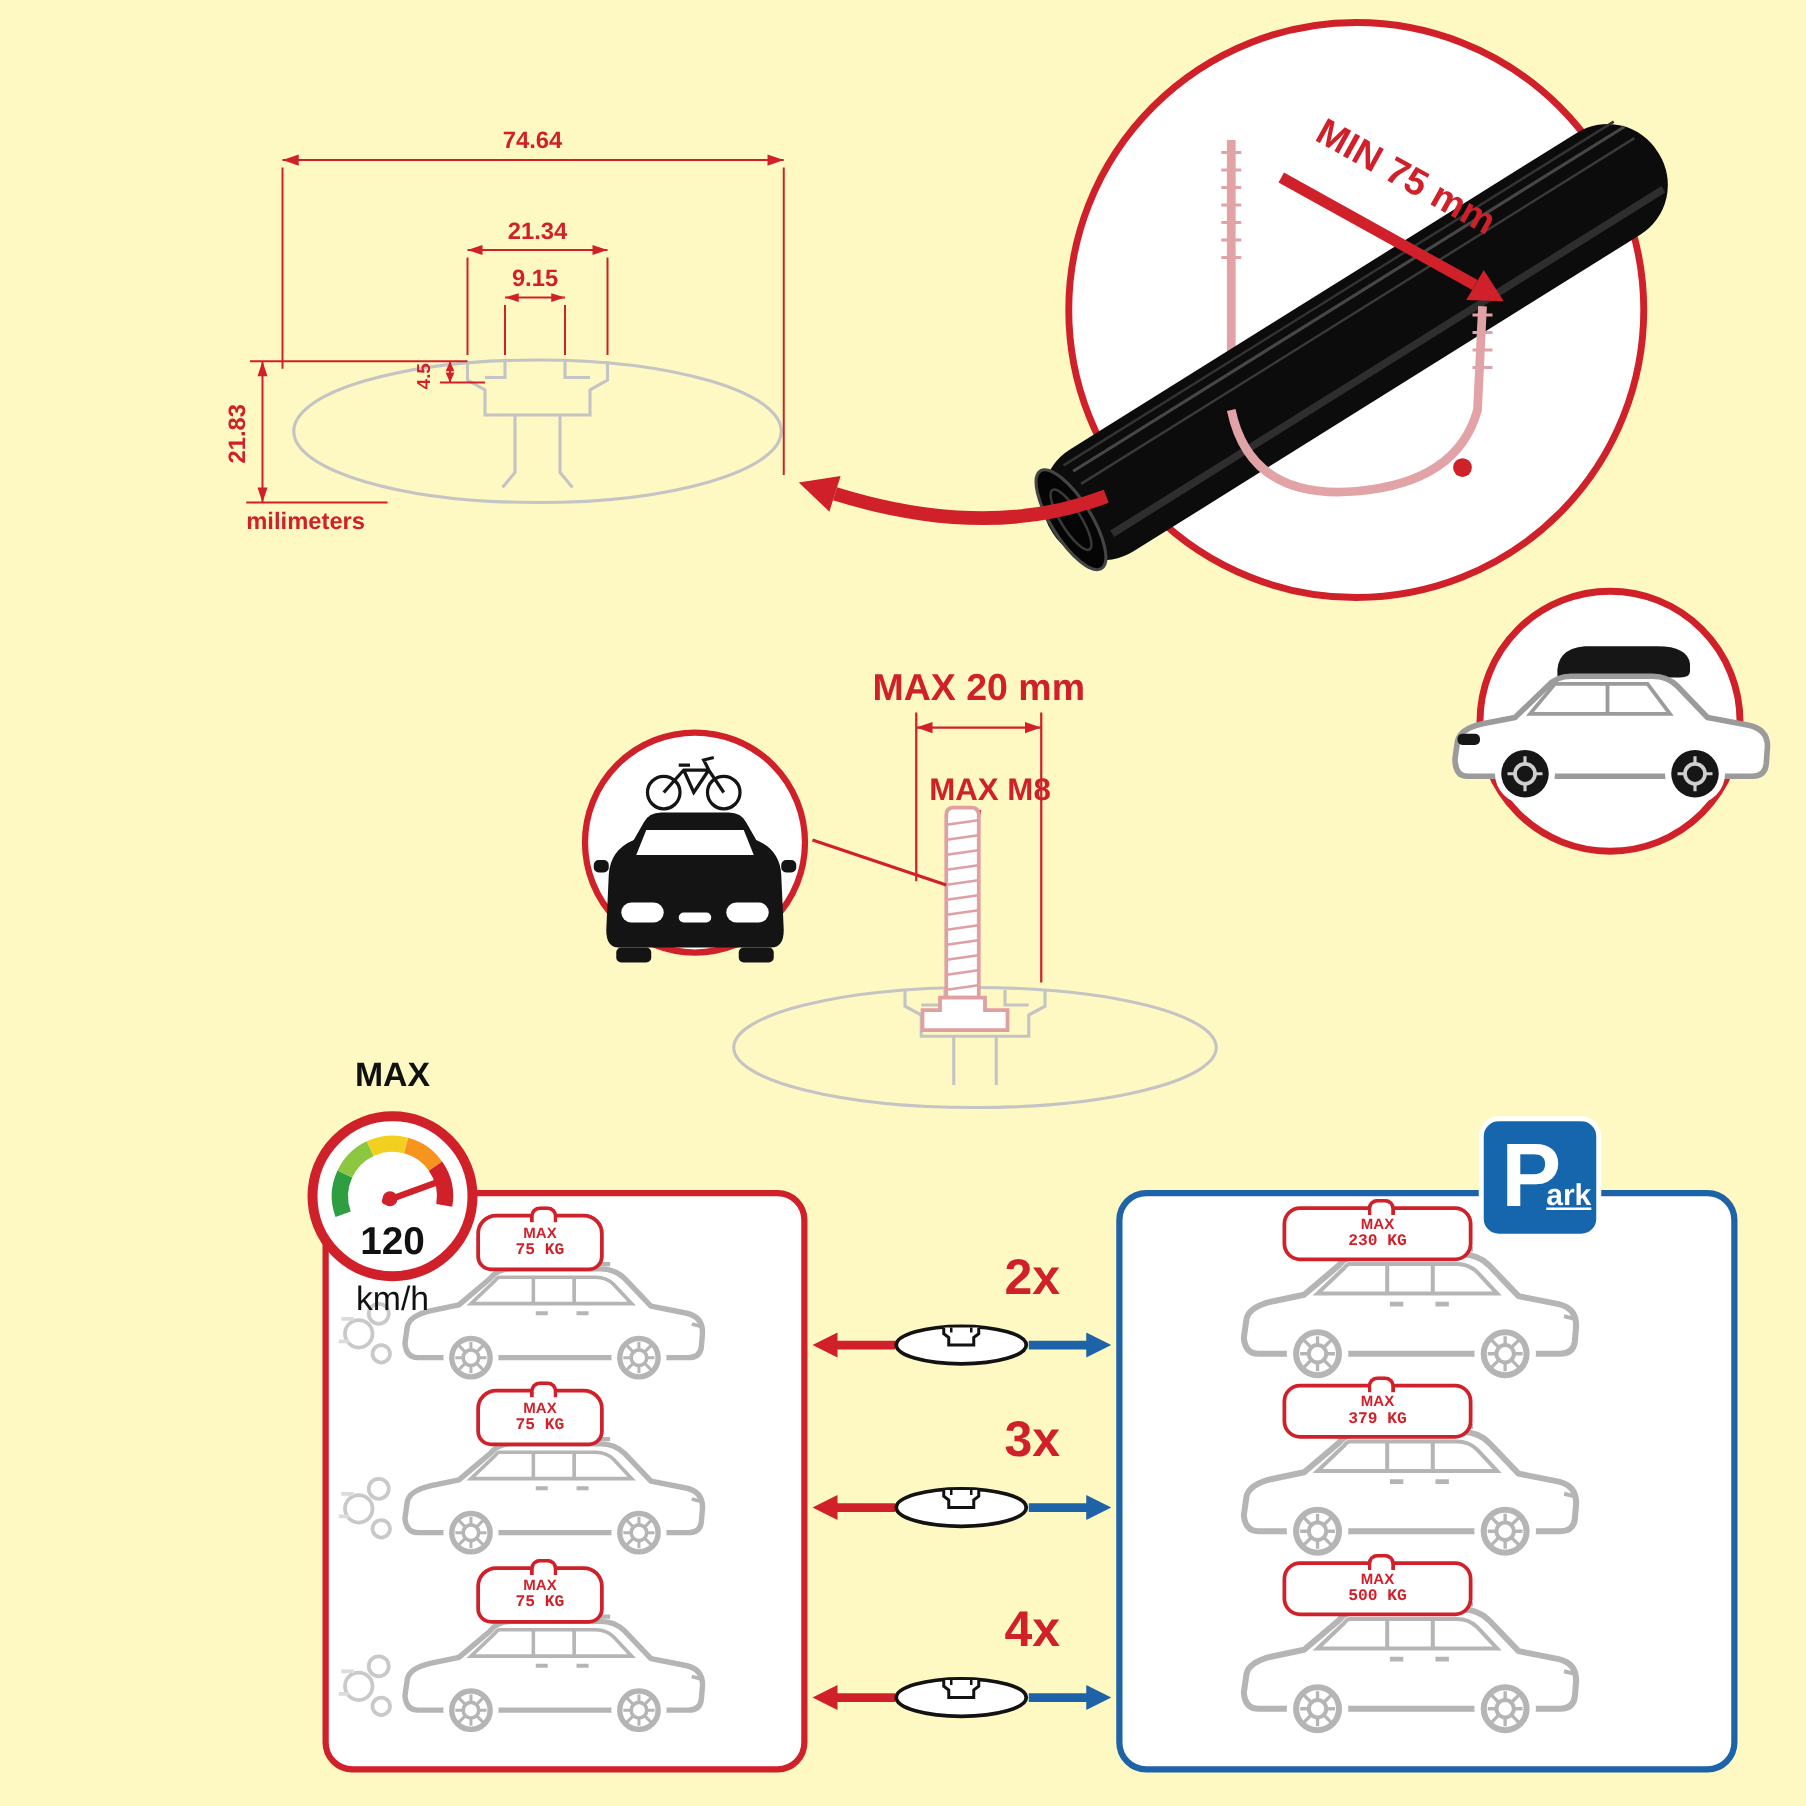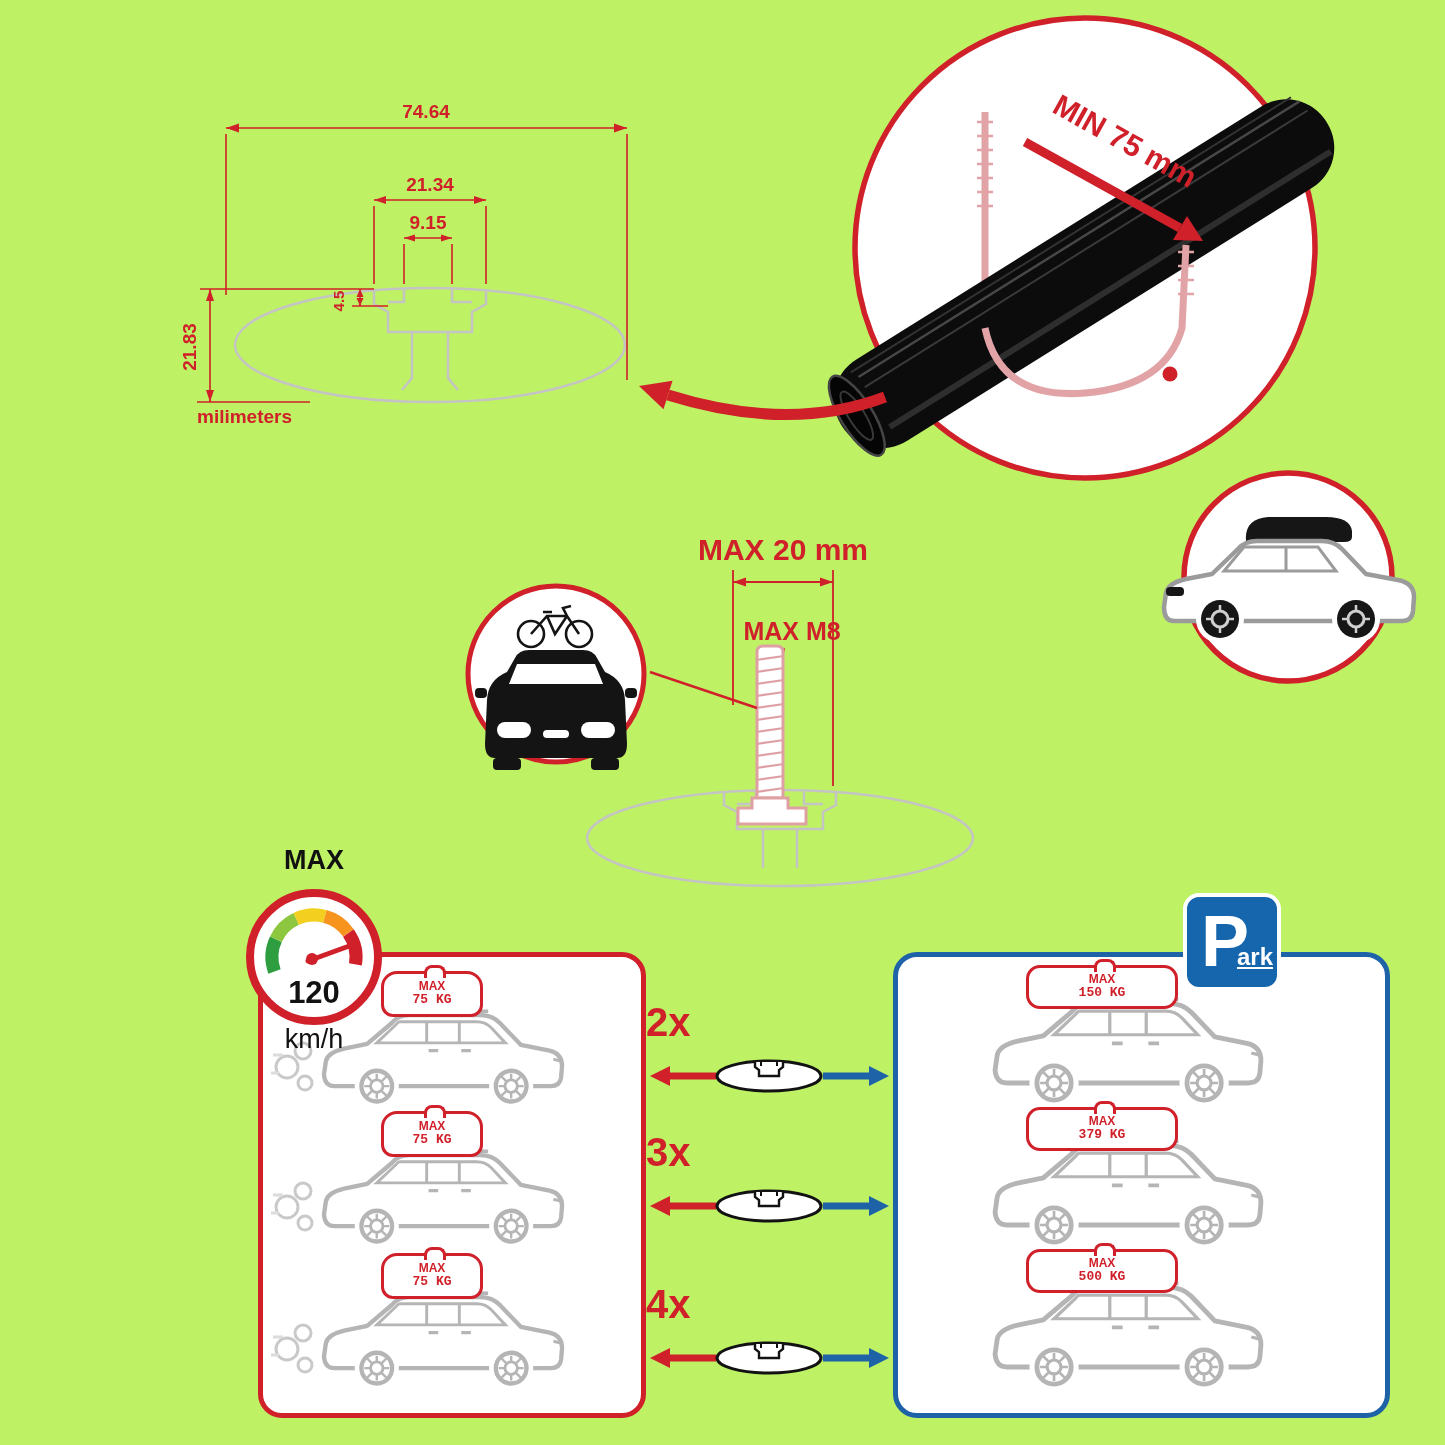--- a/index.html
+++ b/index.html
@@ -1,16 +1,16 @@
 <!DOCTYPE html>
 <html><head>
 <meta charset="utf-8">
 <style>
   html,body{margin:0;padding:0;background:#fff;}
-  .canvas{position:relative;width:1445px;height:1445px;background:#bef264;overflow:hidden;
+  .canvas{position:relative;width:1445px;height:1445px;background:#fef9c3;overflow:hidden;
           font-family:"Liberation Sans",sans-serif;}
   .abs{position:absolute;}
   svg text{font-family:"Liberation Sans",sans-serif;}
 
   
   .panel{position:absolute;background:#fff;border-radius:24px;box-sizing:border-box;z-index:1;}
   .red-panel{border:5px solid #d0202a;}
   .blue-panel{border:5px solid #1e62a8;}
   .p-row{position:absolute;left:0;width:100%;height:140px;}
   .p-row .car{position:absolute;bottom:0;}
@@ -20,21 +20,21 @@
          display:flex;flex-direction:column;align-items:center;justify-content:center;
          color:#d0202a;font-weight:bold;text-align:center;line-height:1.12;box-sizing:border-box;z-index:2;}
   .cargo::before{content:"";position:absolute;top:-9px;left:50%;margin-left:-8px;width:16px;height:10px;
          border:3px solid #d0202a;border-bottom:none;border-radius:8px 8px 0 0;background:#fff;}
   .cargo .c-max{font-size:12px;}
   .cargo .c-w{font-size:13px;font-family:Liberation Mono, monospace;}
   .bag{left:118px;top:-2px;width:102px;height:46px;}
   .box{left:128px;top:-6px;width:152px;height:44px;border-radius:14px;}
 
   
-  .multi{width:202px;text-align:left;z-index:2;}
+  .multi{width:202px;text-align:right;z-index:2;}
   .multi-label{color:#d0202a;font-size:40px;font-weight:bold;line-height:1;margin-bottom:4px;}
 
   
   .park{width:98px;height:98px;background:#1566ad;border-radius:16px;border:4px solid #fff;
         box-sizing:border-box;z-index:6;}
   .park-p{position:absolute;left:14px;top:-2px;font-size:72px;font-weight:bold;color:#fff;line-height:92px;}
   .park-ark{position:absolute;left:50px;top:46px;font-size:24px;font-weight:bold;color:#fff;text-decoration:underline;}
 
   .z5{z-index:5;}
 </style>
@@ -277,21 +277,21 @@
     </div>
   </div>
 
   <div class="panel blue-panel" style="left:893px;top:952px;width:497px;height:466px">
     <div class="p-row" style="top:14px;height:142px">
       <svg class="car" style="left:85px" width="290" height="134">
           <use href="#car-side"></use>
         </svg>
       <div class="cargo box">
         <span class="c-max">MAX</span>
-        <span class="c-w">150 KG</span>
+        <span class="c-w">230 KG</span>
       </div>
     </div>
     <div class="p-row" style="top:156px;height:142px">
       <svg class="car" style="left:85px" width="290" height="134">
           <use href="#car-side"></use>
         </svg>
       <div class="cargo box">
         <span class="c-max">MAX</span>
         <span class="c-w">379 KG</span>
       </div>

